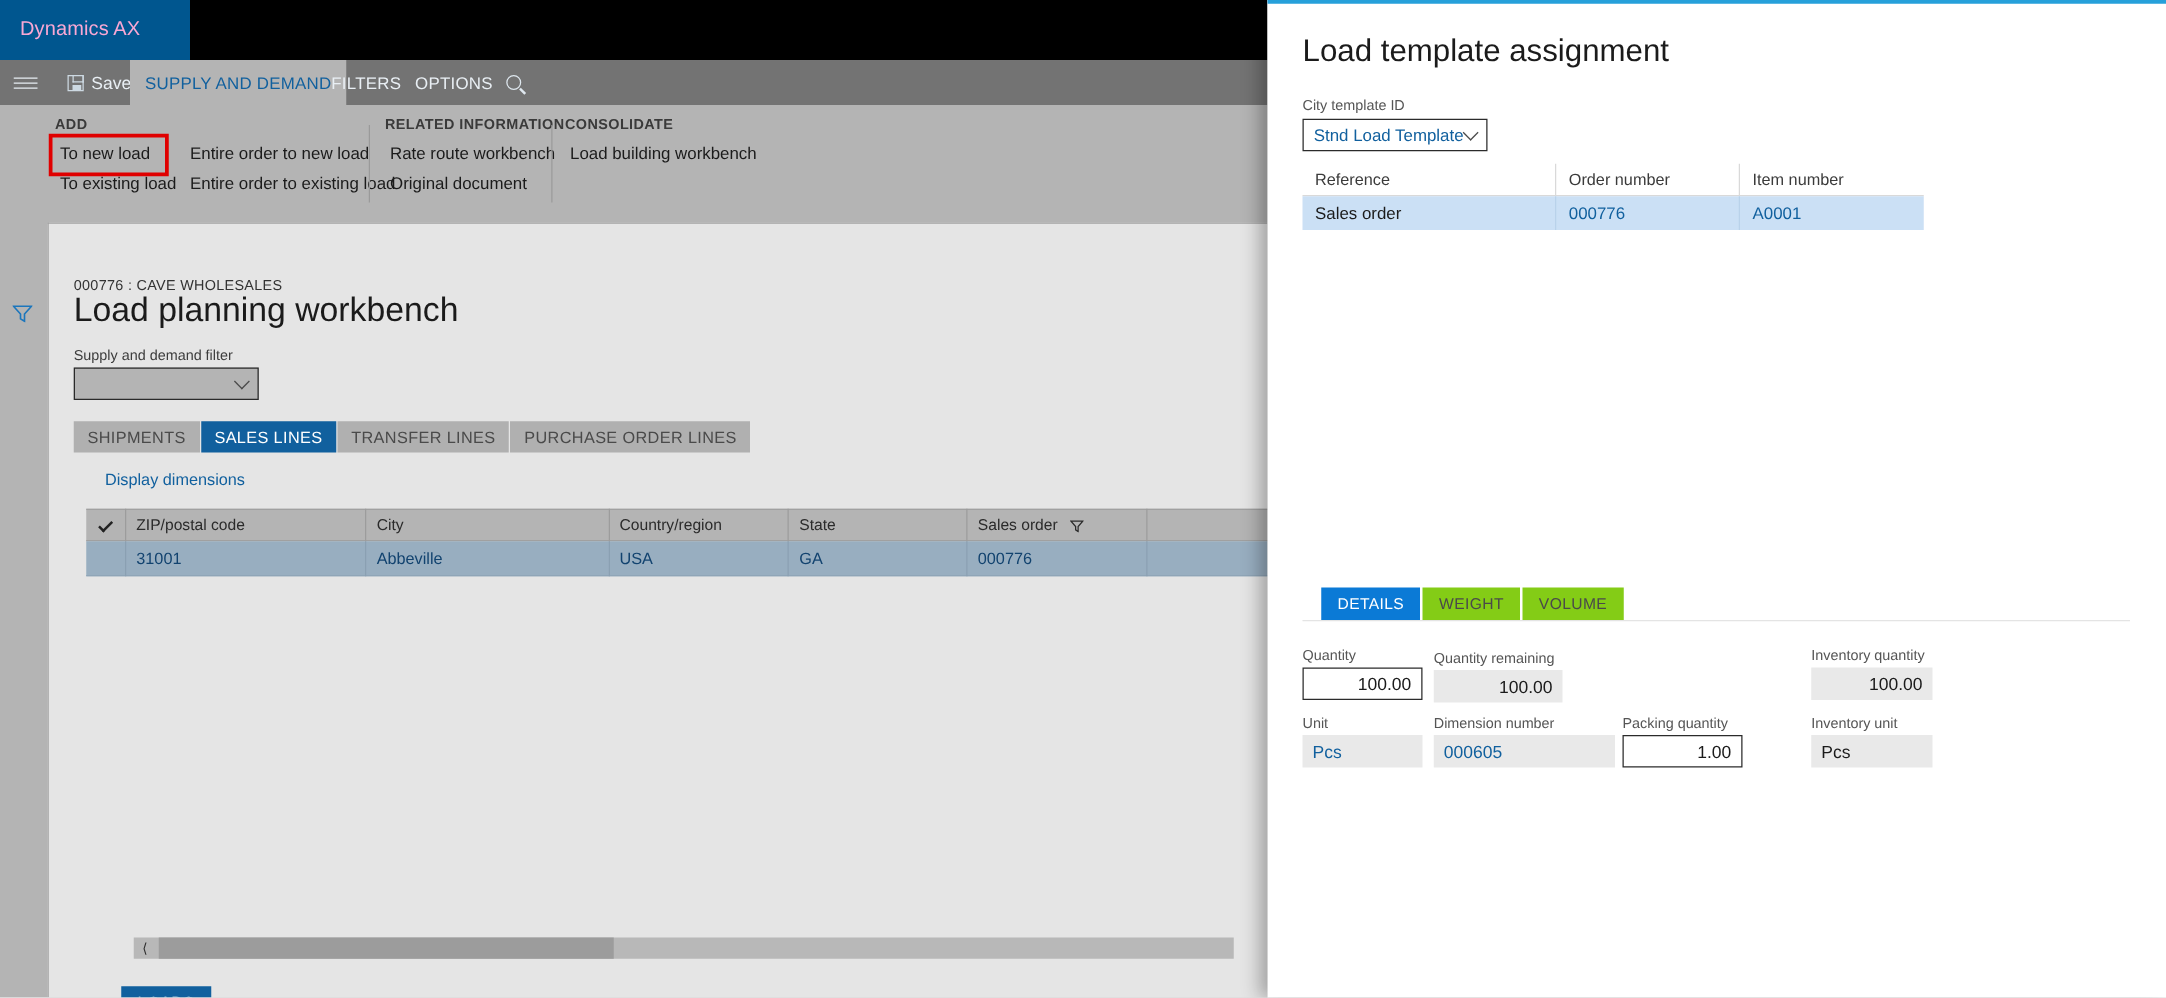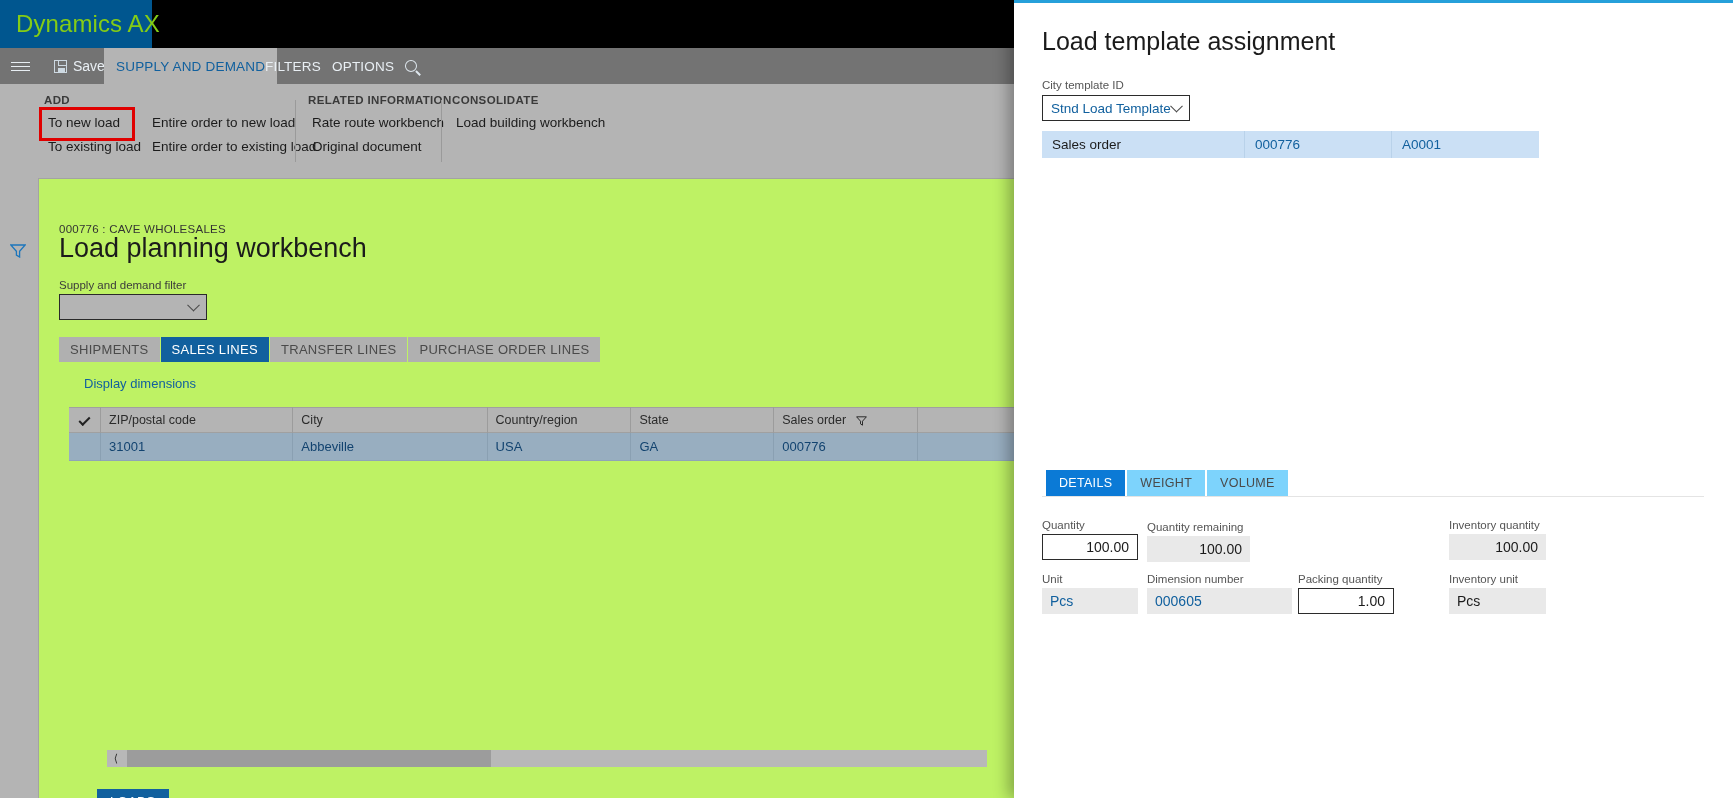--- a/index.html
+++ b/index.html
@@ -24,22 +24,22 @@
   
   .topbar {
     position: absolute; left: 0; top: 0;
     width: 1014px; height: 48px;
     background: #000000;
   }
   .brand {
     position: absolute; left: 0; top: 0;
     width: 152px; height: 48px;
     background: #00568f;
-    color: #84cc16;
-    font-size: 24px;
+    color: #f9a8d4;
+    font-size: 16px;
     line-height: 48px;
     padding-left: 16px;
     font-weight: 300;
     letter-spacing: .1px;
     white-space: nowrap;
   }
 
   
   .menubar {
     position: absolute; left: 0; top: 48px;
@@ -148,21 +148,21 @@
   }
   .funnel {
     position: absolute; left: 10px; top: 66px;
     width: 16px; height: 14px;
   }
 
   
   .content {
     position: absolute; left: 38px; top: 178px;
     width: 976px; height: 620px;
-    background: #bef264;
+    background: #e5e5e5;
     border-top: 1px solid #a3a3a3;
     border-left: 1px solid #a3a3a3;
   }
   .crumb {
     position: absolute; left: 20px; top: 44px;
     font-size: 11.5px; color: #333; letter-spacing: .25px; white-space: nowrap;
   }
   .page-title {
     position: absolute; left: 20px; top: 54px;
     font-size: 27px; font-weight: 300; color: #1b1b1b; white-space: nowrap;
@@ -307,25 +307,25 @@
   .dg-hc:first-child { border-left: none; }
   .dg-row { display: flex; height: 27px; background: #cbe0f5; }
   .dg-c {
     font-size: 13.5px; padding-left: 10px; line-height: 27px;
     border-left: 1px solid #b9d2ea; white-space: nowrap; overflow: hidden;
   }
   .dg-c:first-child { border-left: none; color: #1b1b1b; }
   .dg-c.link { color: #11609e; }
 
   
-  .det-tabs { position: absolute; left: 32px; top: 470px; display: flex; }
+  .det-tabs { position: absolute; left: 43px; top: 470px; display: flex; }
   .det-tab {
     height: 26px; line-height: 26px; padding: 0 13px;
     font-size: 12.5px; letter-spacing: .3px;
-    background: #7dd3fc; color: #4a4a4a; cursor: pointer;
+    background: #84cc16; color: #4a4a4a; cursor: pointer;
     margin-right: 2px; white-space: nowrap;
   }
   .det-tab.active { background: #0b7ad6; color: #ffffff; }
   .det-underline {
     position: absolute; left: 28px; top: 496px; width: 662px; height: 1px;
     background: #e4e4e4;
   }
 
   .dfield { position: absolute; }
   .dfield .dlbl {
@@ -490,20 +490,25 @@
 
     <div class="dlg-title">Load template assignment</div>
 
     <div class="dlg-lbl dlg-tmpl-label">City template ID</div>
     <div class="dlg-combo">
       <span class="val">Stnd Load Template</span>
       <span class="chev2"></span>
     </div>
 
     <div class="dlg-grid">
+      <div class="dg-head">
+        <div class="dg-hc" style="width:202px;">Reference</div>
+        <div class="dg-hc" style="width:147px;">Order number</div>
+        <div class="dg-hc" style="width:148px;">Item number</div>
+      </div>
       <div class="dg-row">
         <div class="dg-c" style="width:202px;">Sales order</div>
         <div class="dg-c link" style="width:147px;">000776</div>
         <div class="dg-c link" style="width:148px;">A0001</div>
       </div>
     </div>
 
     <div class="det-tabs">
       <div class="det-tab active">DETAILS</div>
       <div class="det-tab">WEIGHT</div>

